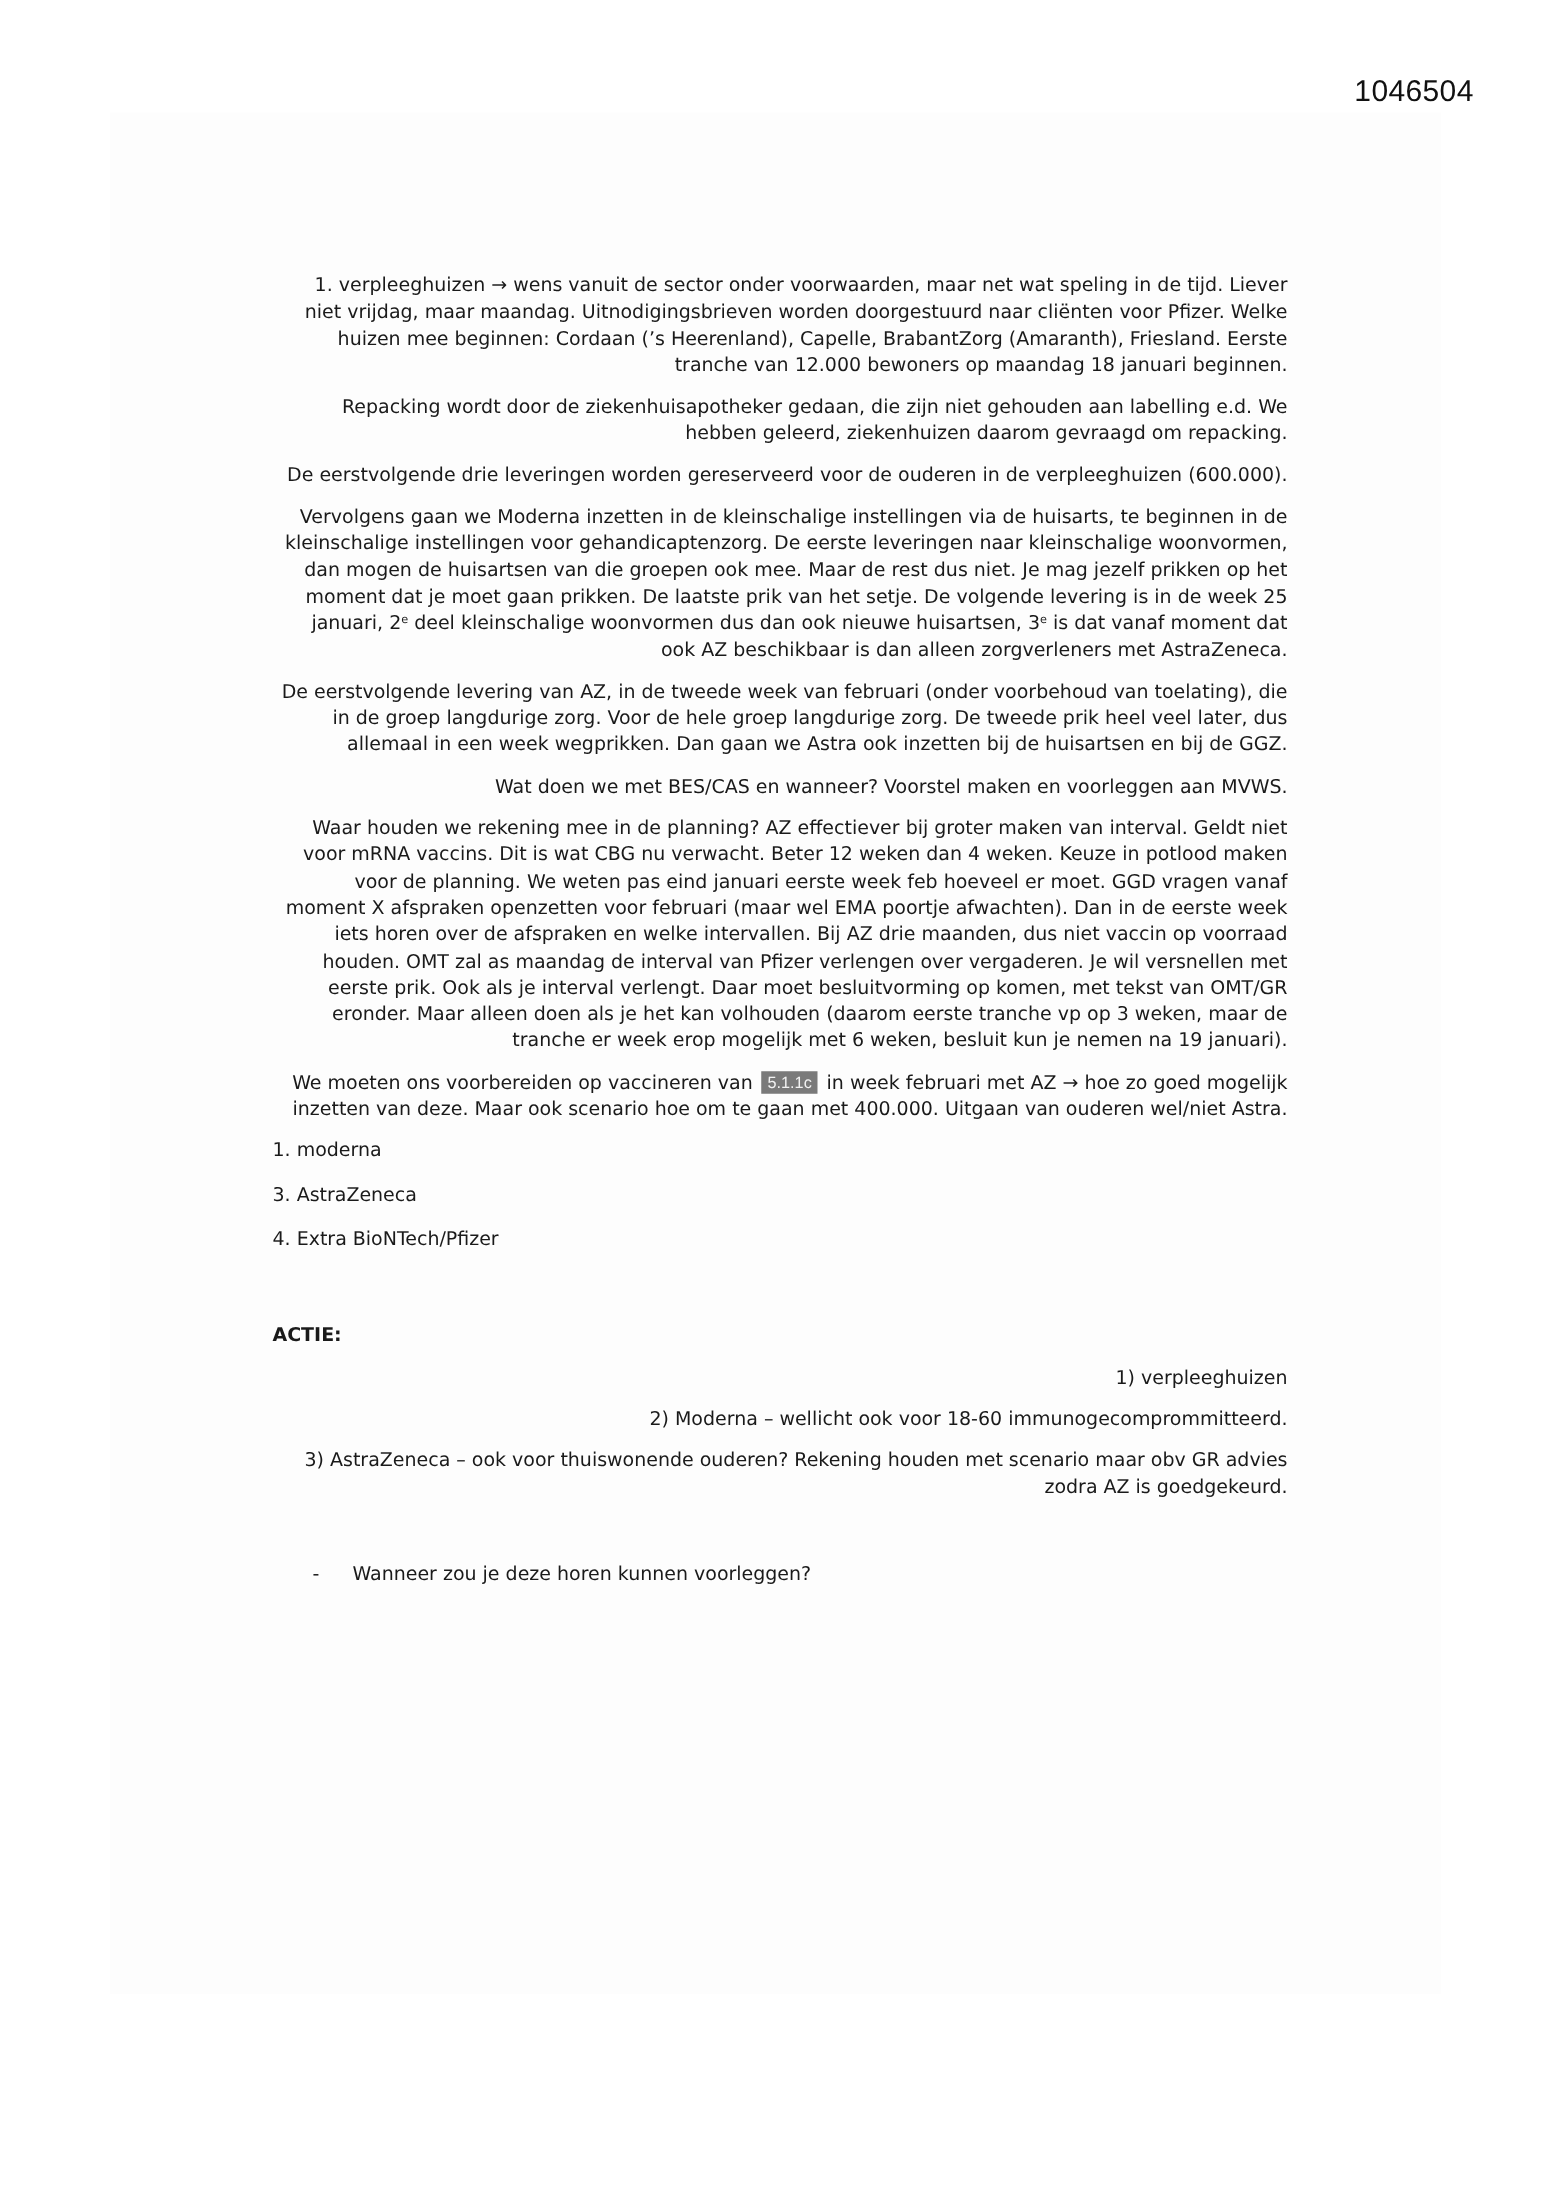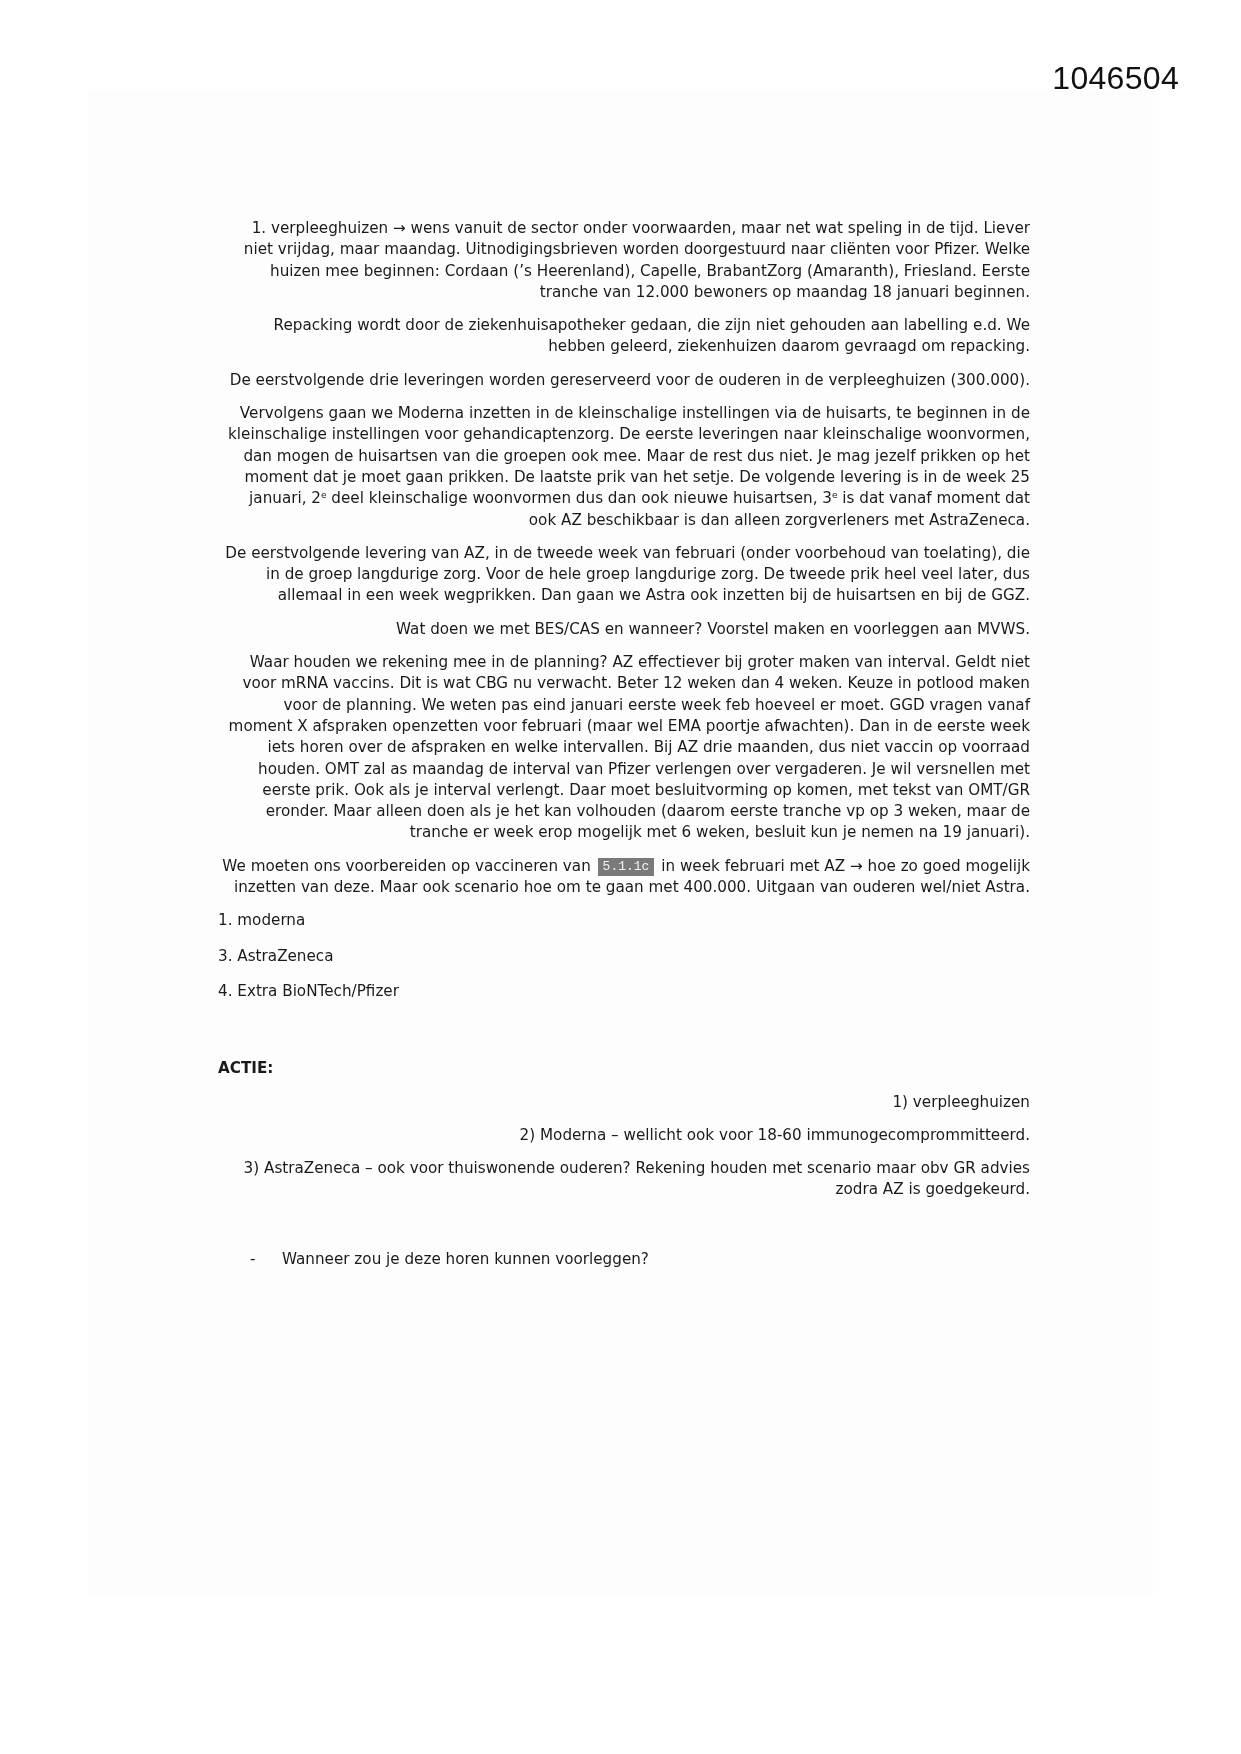--- a/index.html
+++ b/index.html
@@ -13,21 +13,21 @@
       position: relative;
       overflow: hidden;
       font-family: "DejaVu Sans", "Liberation Sans", sans-serif;
       color: #1a1a1a;
     }
     .doc-id {
       position: absolute;
       top: 60px;
       right: 62px;
       font-family: "Liberation Sans", sans-serif;
-      font-size: 32px;
+      font-size: 24px;
       color: #111;
       letter-spacing: 0.3px;
     }
     .scan-area {
       position: absolute;
       left: 88px;
       top: 90px;
       width: 1065px;
       height: 1505px;
       background: #fdfdfd;
@@ -41,21 +41,21 @@
       line-height: 21.3px;
     }
     .content p {
       margin: 0 0 12px 0;
       text-align: right;
     }
     .redacted {
       display: inline-block;
       background: #7a7a7a;
       color: #f2f2f2;
-      font-family: Liberation Mono, monospace;
+      font-family: Liberation Sans, sans-serif;
       font-size: 13px;
       line-height: 18px;
       padding: 0 5px;
       margin: 0 2px;
       vertical-align: 1px;
     }
     .list-item {
       margin: 0 0 14px 0;
     }
     .gap-before-actie {
@@ -85,21 +85,21 @@
 </head>
 <body>
 
 <div class="scan-area"></div>
 
 <div class="doc-id">1046504</div>
 
 <div class="content">
   <p>1. verpleeghuizen → wens vanuit de sector onder voorwaarden, maar net wat speling in de tijd. Liever niet vrijdag, maar maandag. Uitnodigingsbrieven worden doorgestuurd naar cliënten voor Pfizer. Welke huizen mee beginnen: Cordaan (’s Heerenland), Capelle, BrabantZorg (Amaranth), Friesland. Eerste tranche van 12.000 bewoners op maandag 18 januari beginnen.</p>
   <p>Repacking wordt door de ziekenhuisapotheker gedaan, die zijn niet gehouden aan labelling e.d. We hebben geleerd, ziekenhuizen daarom gevraagd om repacking.</p>
-  <p>De eerstvolgende drie leveringen worden gereserveerd voor de ouderen in de verpleeghuizen (300.000).</p>
+  <p>De eerstvolgende drie leveringen worden gereserveerd voor de ouderen in de verpleeghuizen (600.000).</p>
   <p><span>Vervolgens gaan we Moderna inzetten in de kleinschalige instellingen via de huisarts, te beginnen in de kleinschalige instellingen voor gehandicaptenzorg. De eerste leveringen naar kleinschalige woonvormen, dan mogen de huisartsen van die groepen ook mee. Maar de rest dus niet. Je mag jezelf prikken op het moment dat je moet gaan prikken. De laatste prik van het setje. De volgende levering is in de week 25 januari, 2</span><sup>e</sup><span> deel kleinschalige woonvormen dus dan ook nieuwe huisartsen, 3</span><sup>e</sup><span> is dat vanaf moment dat ook AZ beschikbaar is dan alleen zorgverleners met AstraZeneca.</span></p>
   <p>De eerstvolgende levering van AZ, in de tweede week van februari (onder voorbehoud van toelating), die in de groep langdurige zorg. Voor de hele groep langdurige zorg. De tweede prik heel veel later, dus allemaal in een week wegprikken. Dan gaan we Astra ook inzetten bij de huisartsen en bij de GGZ.</p>
   <p>Wat doen we met BES/CAS en wanneer? Voorstel maken en voorleggen aan MVWS.</p>
   <p>Waar houden we rekening mee in de planning? AZ effectiever bij groter maken van interval. Geldt niet voor mRNA vaccins. Dit is wat CBG nu verwacht. Beter 12 weken dan 4 weken. Keuze in potlood maken voor de planning. We weten pas eind januari eerste week feb hoeveel er moet. GGD vragen vanaf moment X afspraken openzetten voor februari (maar wel EMA poortje afwachten). Dan in de eerste week iets horen over de afspraken en welke intervallen. Bij AZ drie maanden, dus niet vaccin op voorraad houden. OMT zal as maandag de interval van Pfizer verlengen over vergaderen. Je wil versnellen met eerste prik. Ook als je interval verlengt. Daar moet besluitvorming op komen, met tekst van OMT/GR eronder. Maar alleen doen als je het kan volhouden (daarom eerste tranche vp op 3 weken, maar de tranche er week erop mogelijk met 6 weken, besluit kun je nemen na 19 januari).</p>
   <p><span>We moeten ons voorbereiden op vaccineren van </span><span class="redacted">5.1.1c</span><span> in week februari met AZ → hoe zo goed mogelijk inzetten van deze. Maar ook scenario hoe om te gaan met 400.000. Uitgaan van ouderen wel/niet Astra.</span></p>
 
   <div class="list-item">1. moderna</div>
   <div class="list-item">3. AstraZeneca</div>
   <div class="list-item">4. Extra BioNTech/Pfizer</div>
 

